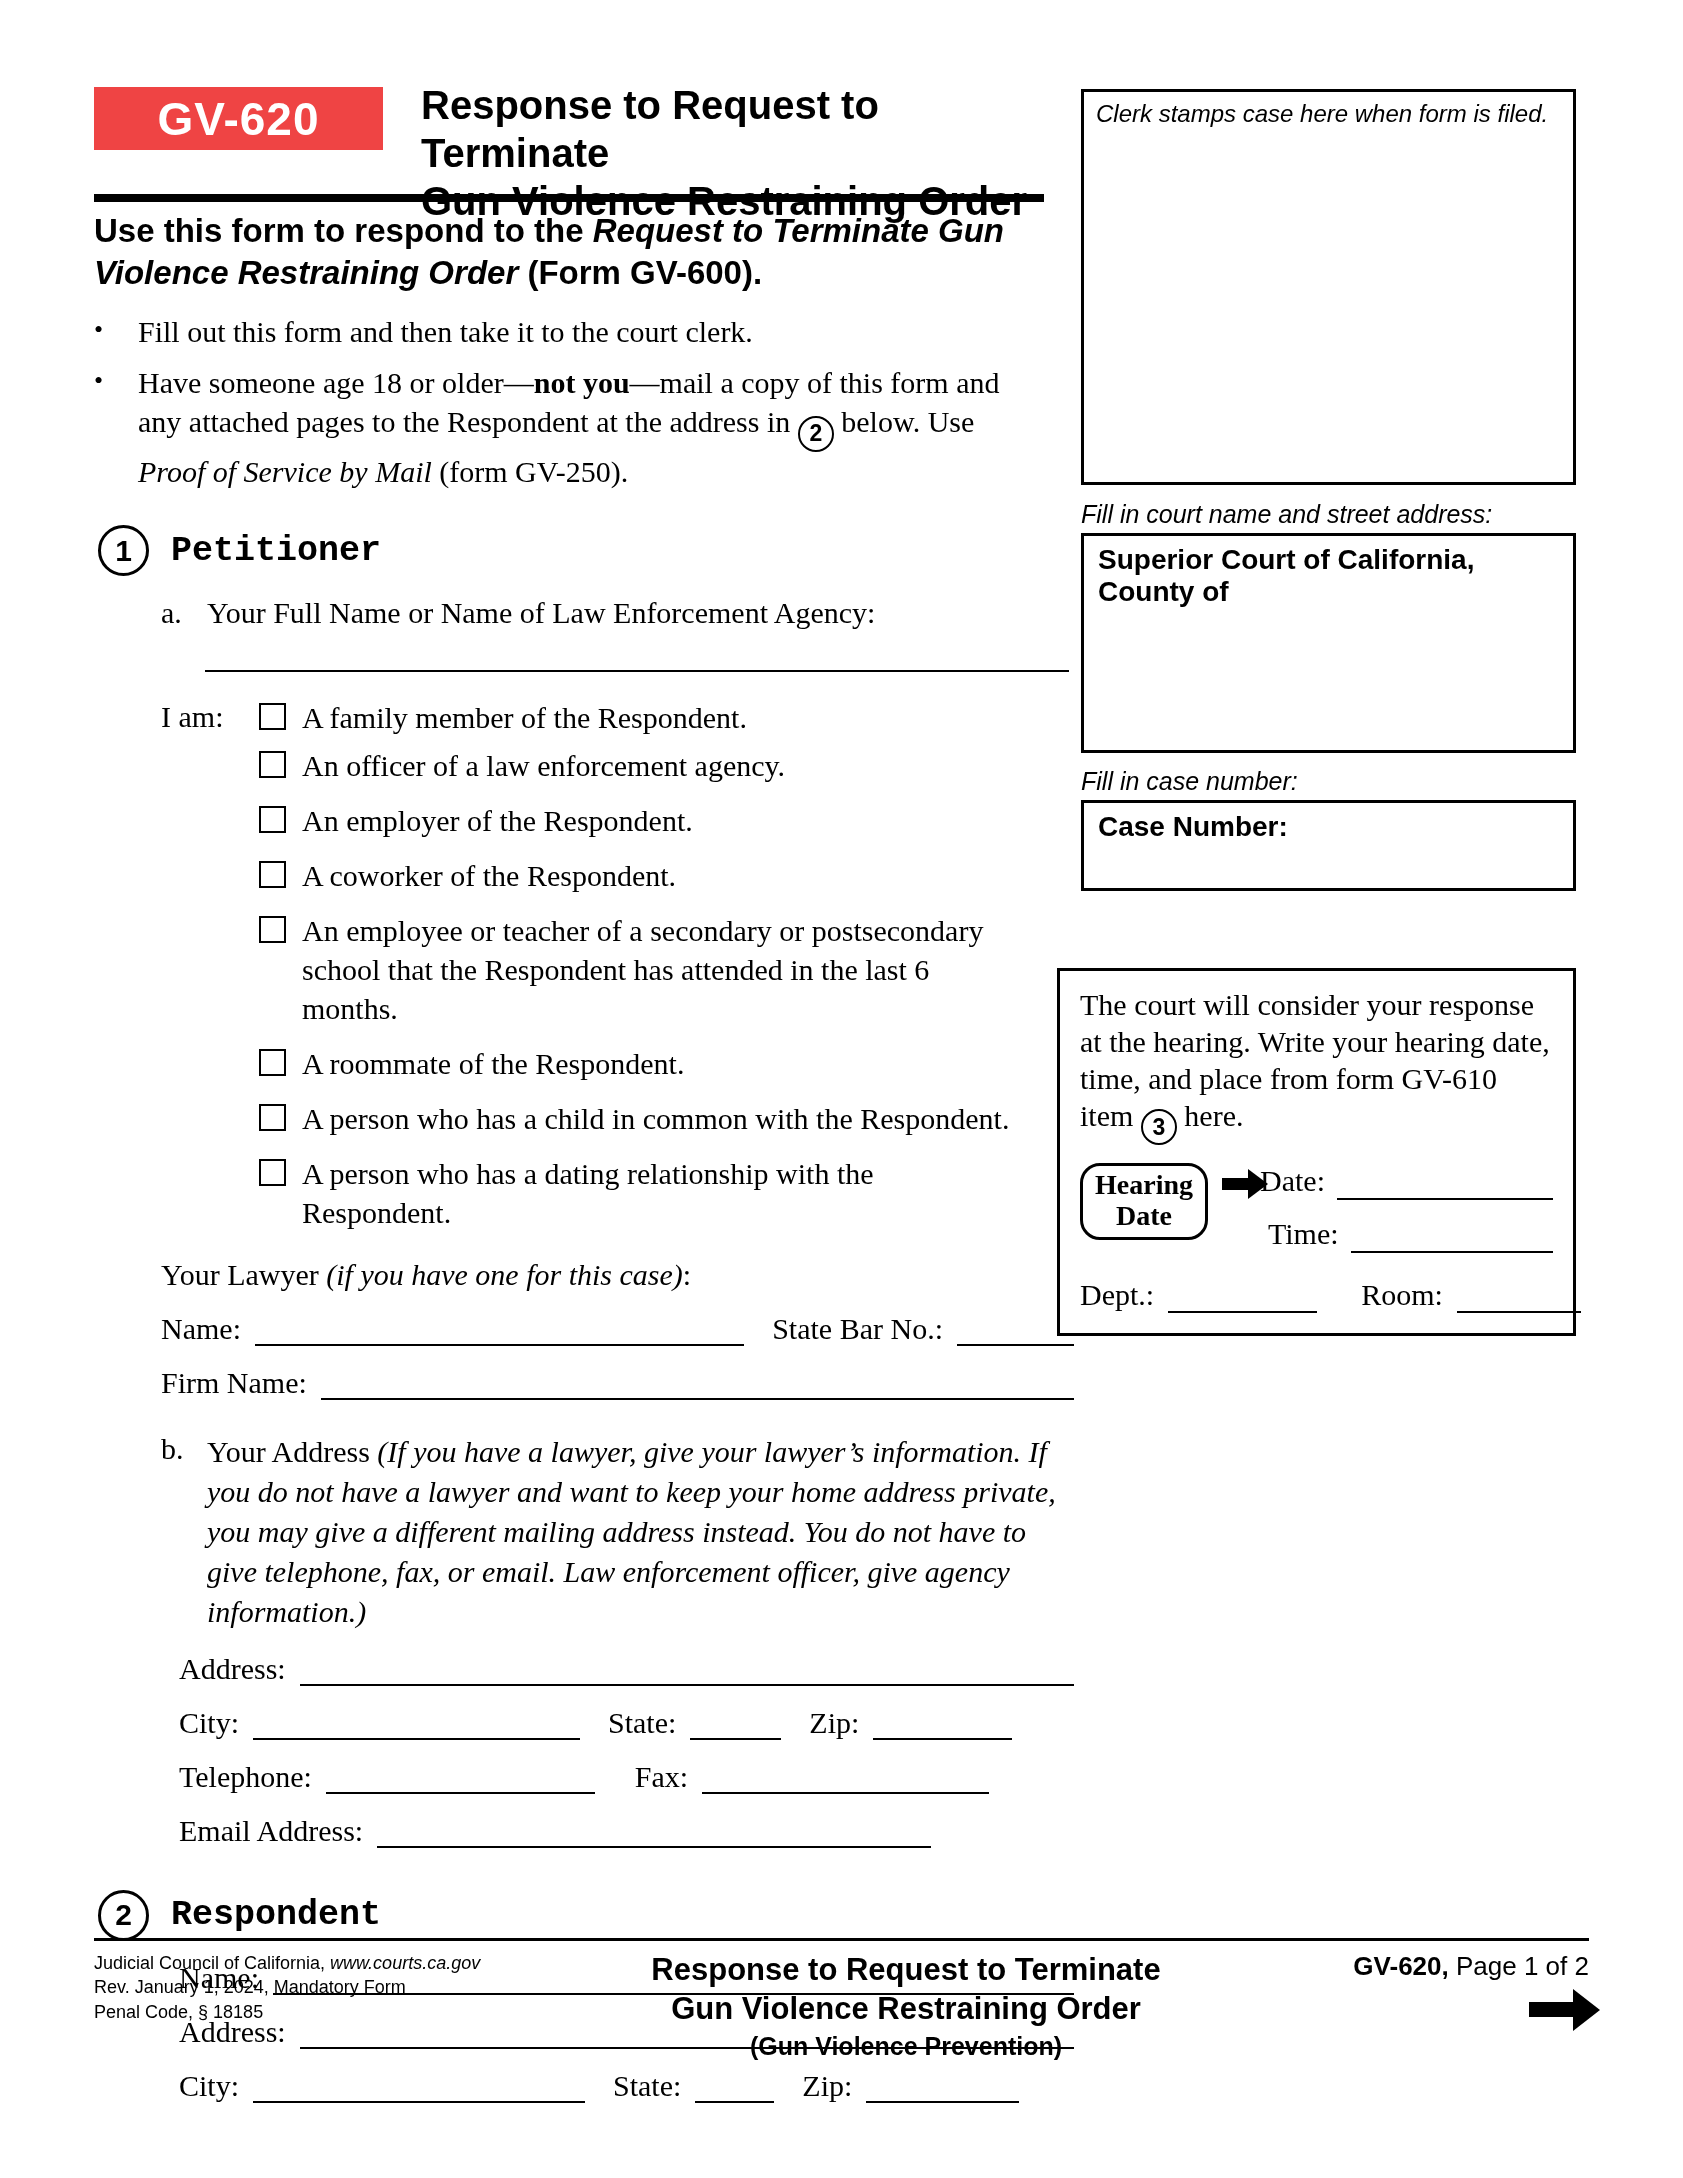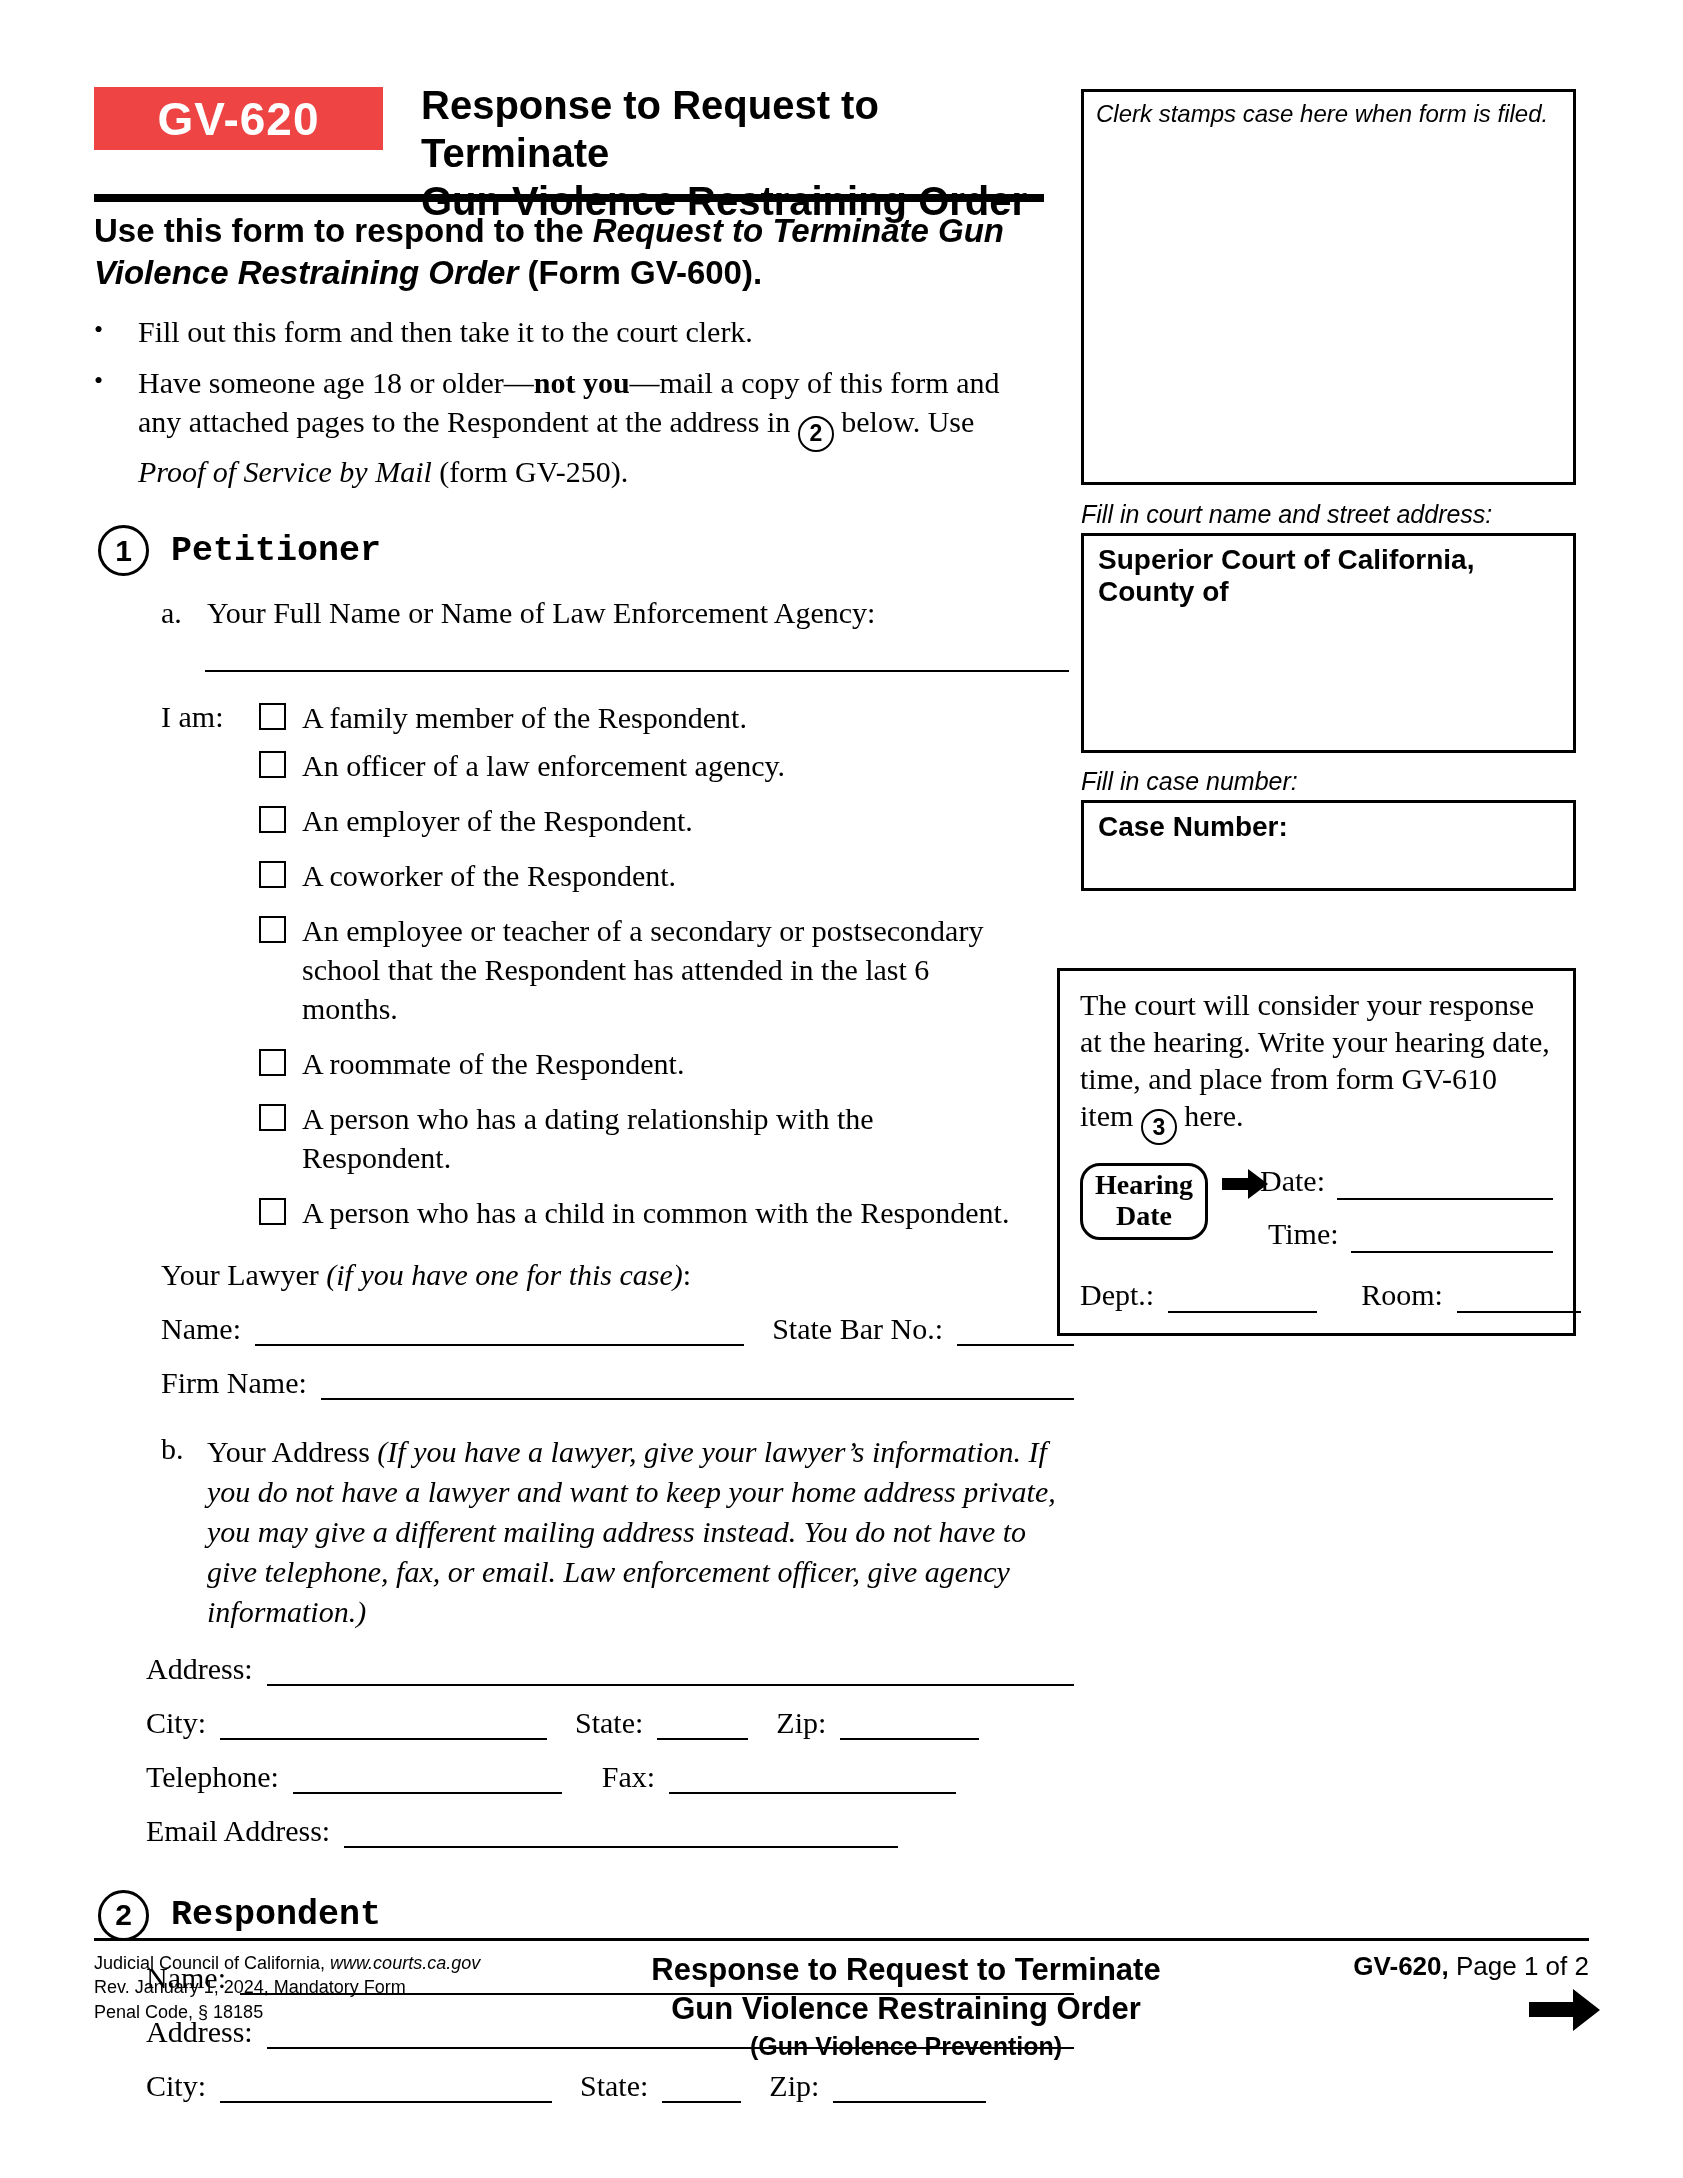--- a/index.html
+++ b/index.html
@@ -86,21 +86,21 @@
   .cb-item.tight { margin-bottom:9px; }
   .cbx { width:27px; height:27px; border:2.5px solid #000; flex:none; margin-top:5px; }
   .cb-text { max-width:713px; line-height:1.3; }
 
   .lawyer-line { margin-left:67px; margin-top:26px; }
   .frow { display:flex; align-items:flex-end; margin-top:18px; }
   .frow .lab { margin-right:14px; white-space:nowrap; }
   .blank { border-bottom:2px solid #000; height:36px; flex:none; }
   .grow { flex:1; }
   .ind68 { margin-left:67px; }
-  .ind112 { margin-left:52px; }
+  .ind112 { margin-left:85px; }
   .gap28 { margin-left:28px; }
 
   .item-b { display:flex; margin-top:32px; margin-left:67px; }
   .item-b .ilbl { width:46px; flex:none; }
   .item-b .btxt { width:863px; line-height:1.33; }
 
   
   .footer {
     position:absolute; left:94px; top:1938px; width:1495px;
     border-top:3.5px solid #000; padding-top:10px; display:flex; align-items:flex-start;
@@ -220,25 +220,25 @@
       <div class="cb-item">
         <span class="cbx"></span>
         <span class="cb-text">An employee or teacher of a secondary or postsecondary school that the Respondent has attended in the last 6 months.</span>
       </div>
       <div class="cb-item">
         <span class="cbx"></span>
         <span class="cb-text">A roommate of the Respondent.</span>
       </div>
       <div class="cb-item">
         <span class="cbx"></span>
+        <span class="cb-text">A person who has a child in common with the Respondent.</span>
+      </div>
+      <div class="cb-item">
+        <span class="cbx"></span>
         <span class="cb-text">A person who has a dating relationship with the Respondent.</span>
-      </div>
-      <div class="cb-item">
-        <span class="cbx"></span>
-        <span class="cb-text">A person who has a child in common with the Respondent.</span>
       </div>
     </div>
 
     <div class="lawyer-line">
       <span>Your Lawyer </span><span class="it">(if you have one for this case)</span><span>:</span>
     </div>
 
     <div class="frow ind68">
       <span class="lab">Name:</span>
       <span class="blank grow"></span>

